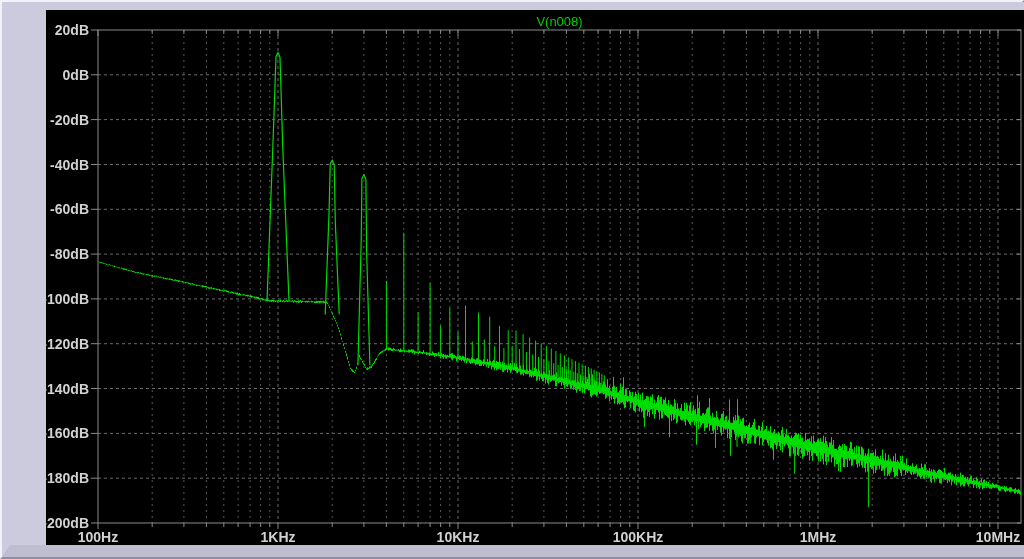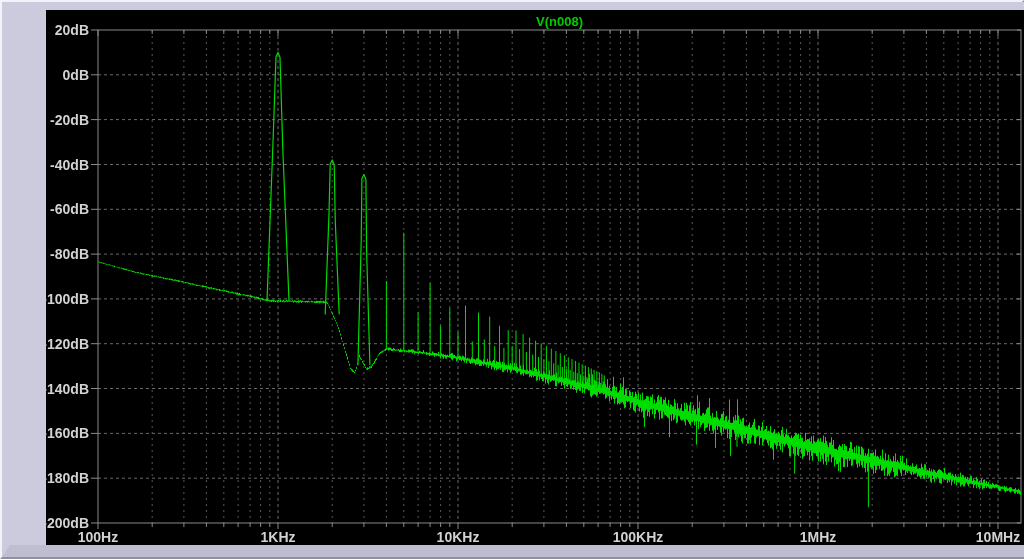--- a/index.html
+++ b/index.html
@@ -20,21 +20,21 @@
     border-top:8px solid #cbcbdd;border-left:8px solid #cbcbdd;
     border-right:15px solid #c3c3d6;border-bottom:12px solid #bebed0;
     width:997px;height:535px;box-sizing:content-box;padding-left:36px;
   }
   .screen{
     position:relative;width:997px;height:535px;background:#000;
   }
   .trace-title{
     position:absolute;left:52px;top:4px;width:923px;
     text-align:center;
-    font-size:13px;font-weight:bold;
+    font-size:13px;font-weight:normal;
     letter-spacing:0px;
   }
   svg{position:absolute;left:0;top:0;}
   text{font-family:"Liberation Sans", sans-serif;font-weight:bold;}
 </style>
 </head>
 <body>
 
 <div class="frame-outer">
   <div class="frame-inner">

